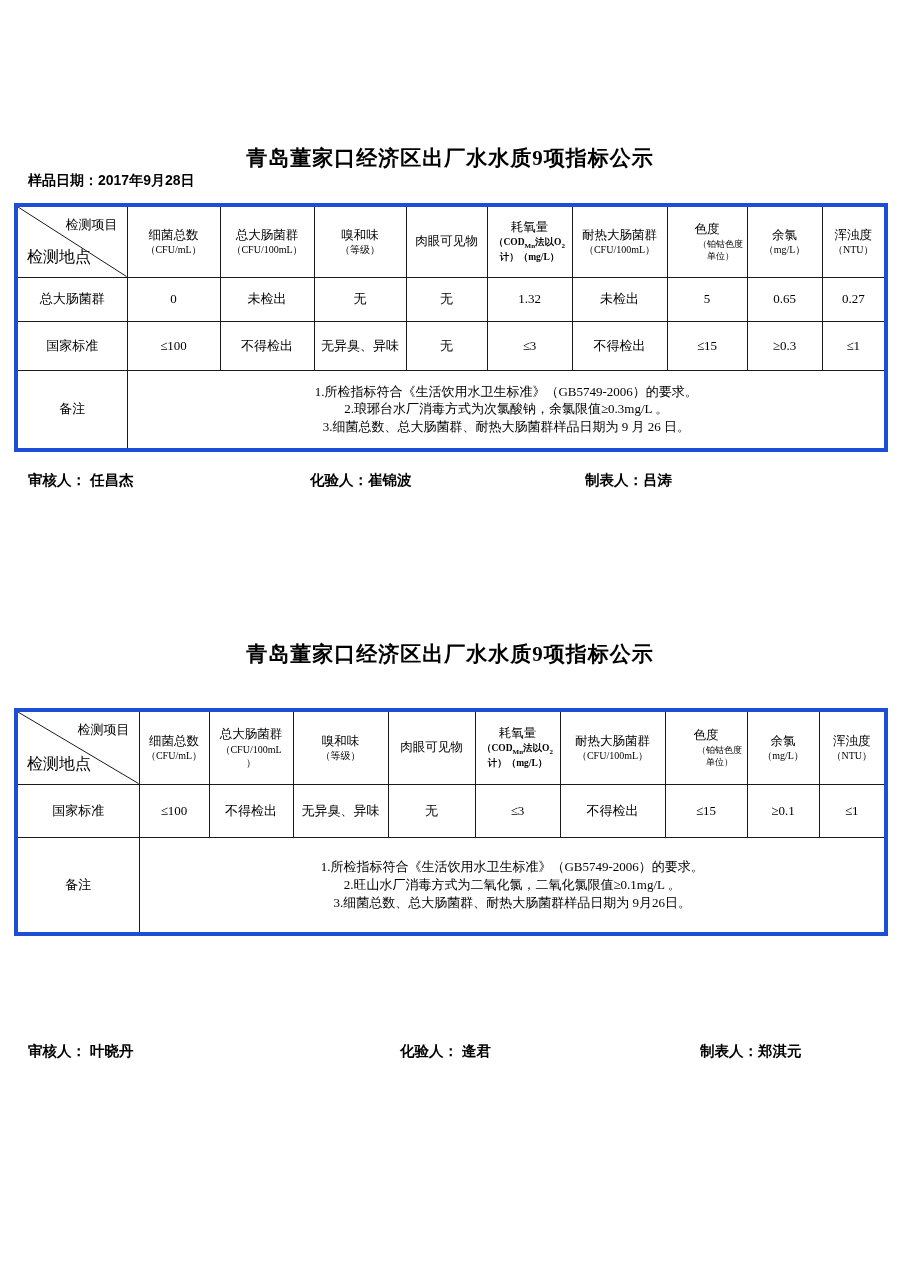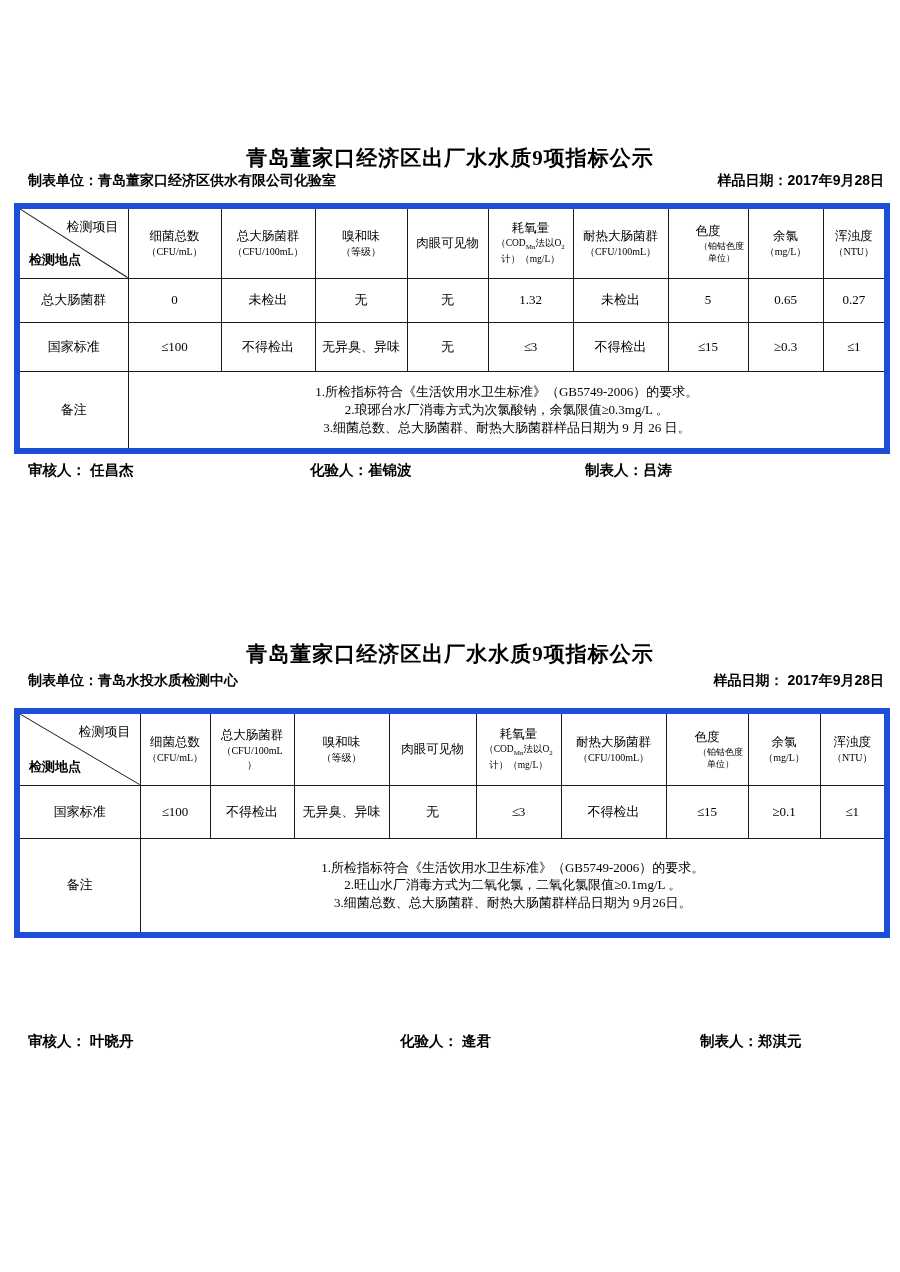--- a/index.html
+++ b/index.html
@@ -4,53 +4,52 @@
 <style>
   html,body{margin:0;padding:0;background:#fff;}
   .page{position:relative;width:900px;height:1272px;background:#fff;overflow:hidden;
         font-family:"Liberation Serif","DejaVu Serif",serif;color:#000;}
   .group{position:absolute;inset:0;}
   .title{position:absolute;left:0;width:900px;text-align:center;
          font-size:21px;font-weight:bold;letter-spacing:1px;}
   .meta{position:absolute;left:28px;right:16px;display:flex;justify-content:space-between;
         font-family:"Liberation Sans","DejaVu Sans",sans-serif;font-size:14px;font-weight:bold;}
   .t{position:absolute;left:14px;width:870px;border-collapse:collapse;table-layout:fixed;
-     border:6px solid #1d4ed8;}
+     border:4px solid #1d4ed8;}
   .t td{border:1px solid #1a1a1a;text-align:center;vertical-align:middle;
         font-size:13px;padding:1px 2px;line-height:1.35;word-break:break-all;}
   .cname{font-size:12.5px;}
   .cunit{font-size:10px;}
   .cunit.tiny{font-size:9px;padding-left:27px;}
-  .cunit.cod{font-size:9.5px;line-height:1.4;}
+  .cunit.cod{font-size:9.5px;line-height:1.4;font-weight:bold;}
   .cunit.cod sub{font-size:7px;}
   .diag{position:relative;padding:0;}
   .dline{position:absolute;left:0;top:0;width:100%;height:100%;}
   .diag .ctop{position:absolute;top:9px;right:9px;font-size:13px;}
-  .diag .cbot{position:absolute;bottom:9px;left:9px;font-size:13px;font-weight:bold;}
+  .diag .cbot{position:absolute;bottom:9px;left:9px;font-size:16px;}
   .remark-cell{text-align:left;font-size:12.5px;padding:4px 6px 4px 7px !important;
                line-height:1.55;vertical-align:middle;}
   .remark-cell div{word-break:break-all;}
   .sign{position:absolute;left:0;width:900px;height:22px;
         font-family:"Liberation Sans","DejaVu Sans",sans-serif;font-size:14.5px;font-weight:bold;}
-  .sign span{position:absolute;top:0;white-space:pre;}
+  .sign span{position:absolute;top:10px;white-space:pre;}
   
   #r1-title{top:130px;} #r1-meta{top:172px;} #r1-table{top:203px;} #r1-sign{top:461px;}
   
   #r2-title{top:626px;} #r2-meta{top:672px;} #r2-table{top:708px;} #r2-sign{top:1004px;margin-top:28px;}
 </style>
 </head>
 <body>
 
 <div class="page">
 
   <section class="group">
     <h1 class="title" id="r1-title">青岛董家口经济区出厂水水质9项指标公示</h1>
 
     <div class="meta" id="r1-meta">
-      <span>制表单位：青岛董家口经济区供水有限公司化验室</span>
       <span>样品日期：2017年9月28日</span>
     </div>
 
     <table class="t" id="r1-table">
       <colgroup>
         <col style="width:111px">
           <col style="width:93px">
           <col style="width:94px">
           <col style="width:92px">
         <col style="width:81px">
@@ -143,24 +142,20 @@
     <div class="sign" id="r1-sign">
       <span style="left:28px">审核人： 任昌杰</span>
       <span style="left:310px">化验人：崔锦波</span>
       <span style="left:585px">制表人：吕涛</span>
     </div>
   </section>
 
   <section class="group">
     <h1 class="title" id="r2-title">青岛董家口经济区出厂水水质9项指标公示</h1>
 
-    <div class="meta" id="r2-meta">
-      <span>制表单位：青岛水投水质检测中心</span>
-      <span>样品日期： 2017年9月28日</span>
-    </div>
 
     <table class="t" id="r2-table">
       <colgroup>
         <col style="width:123px">
           <col style="width:70px">
           <col style="width:84px">
           <col style="width:95px">
         <col style="width:87px">
           <col style="width:85px">
           <col style="width:105px">

